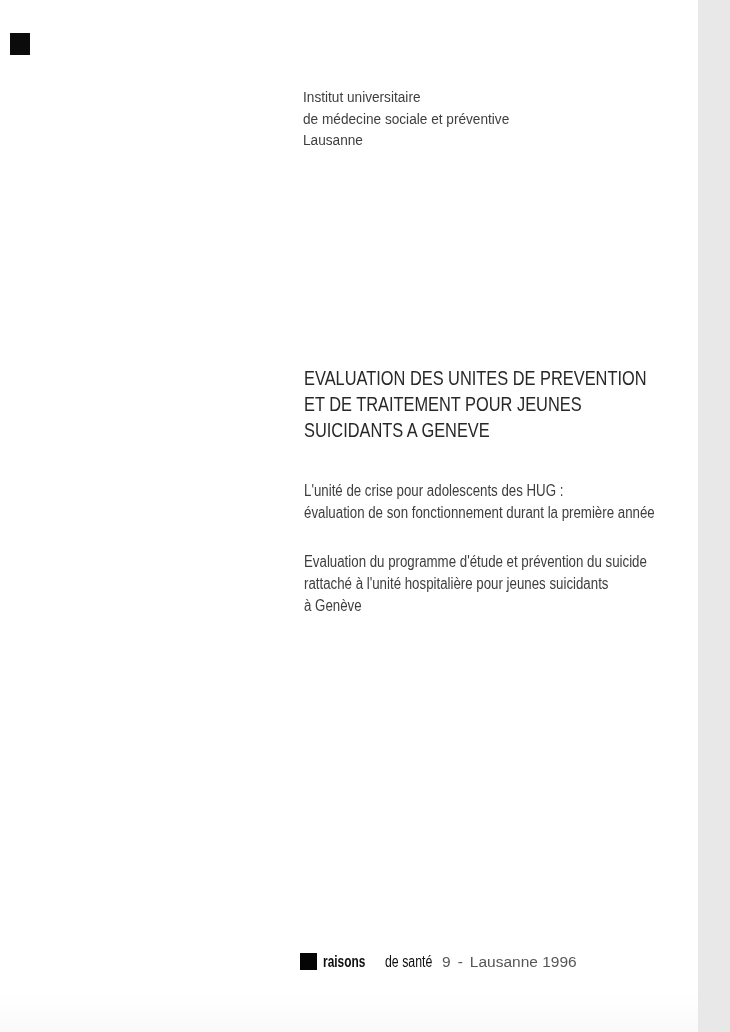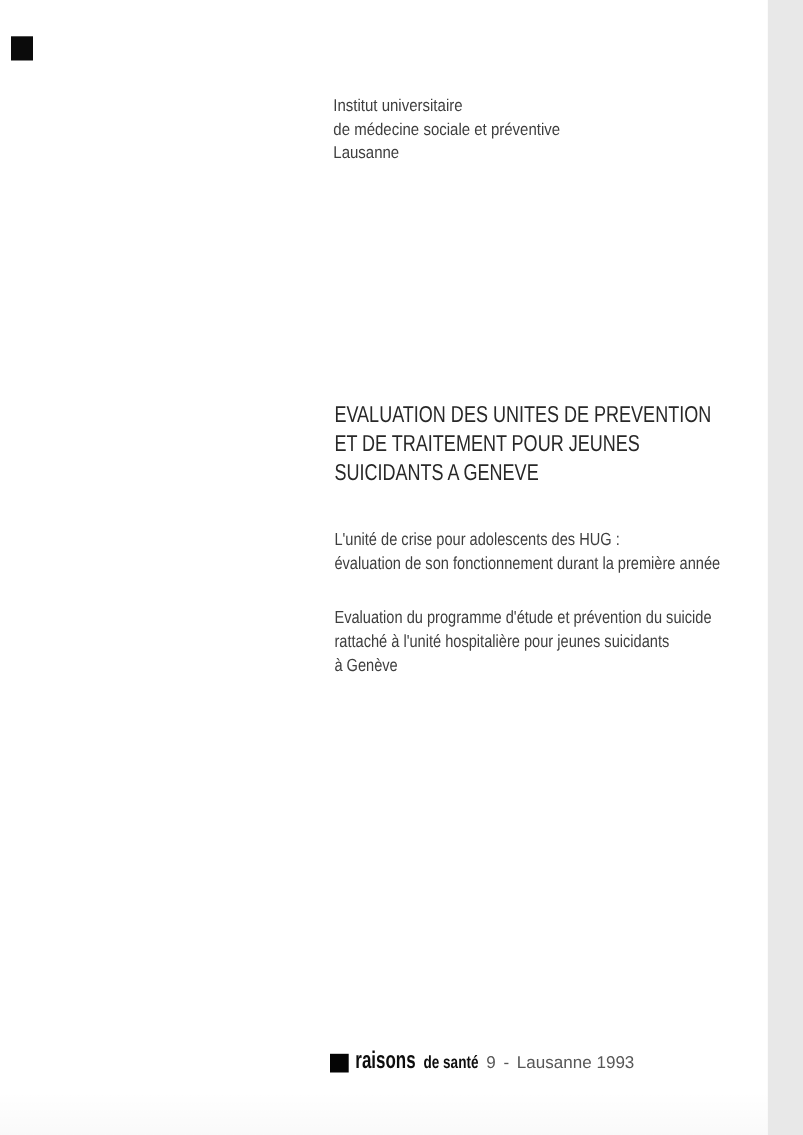--- a/index.html
+++ b/index.html
@@ -65,34 +65,34 @@
   .footer .logo-square {
     width: 17px; height: 17px;
     background: #050505;
     align-self: flex-end;
     margin-right: 6px;
   }
   .footer .series-name-wrap {
     width: 57px;
     margin-right: 5px;
     font-weight: bold;
-    font-size: 22px;
+    font-size: 17px;
     line-height: 1;
     color: #0d0d0d;
     letter-spacing: 0;
   }
   .footer .series-name-wrap .condense {
     transform: scaleX(0.70);
     transform-origin: left bottom;
     white-space: nowrap;
   }
   .footer .series-qualifier-wrap {
     width: 50px;
     margin-right: 7px;
-    font-weight: bold;
+    font-weight: normal;
     font-size: 16px;
     line-height: 1;
     color: #0d0d0d;
   }
   .footer .series-qualifier-wrap .condense {
     transform: scaleX(0.77);
     transform-origin: left bottom;
     white-space: nowrap;
   }
   .footer .issue-number,
@@ -148,16 +148,16 @@
   <div class="footer">
     <div class="logo-square"></div>
     <div class="series-name-wrap">
       <span class="condense">raisons</span>
     </div>
     <div class="series-qualifier-wrap">
       <span class="condense">de santé</span>
     </div>
     <div class="issue-number">9</div>
     <div class="separator">-</div>
-    <div class="place-year">Lausanne 1993</div>
+    <div class="place-year">Lausanne 1996</div>
   </div>
 
 </div>
 
 </body></html>

